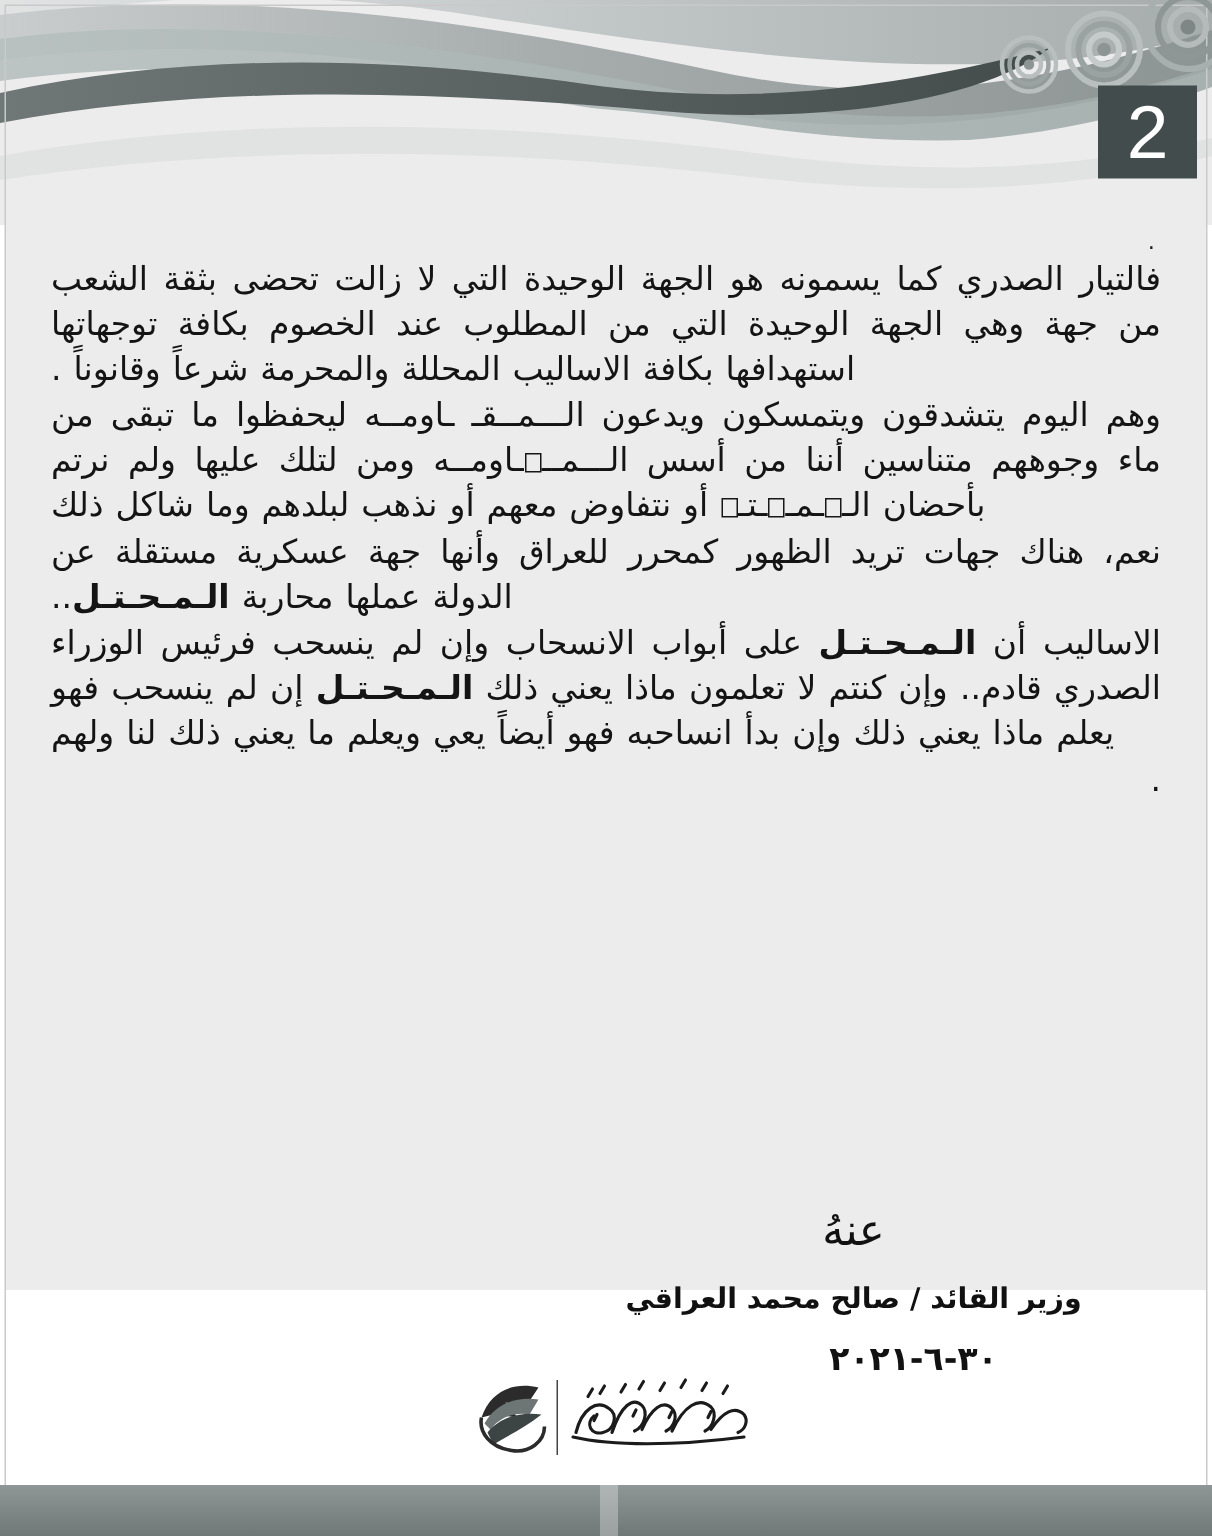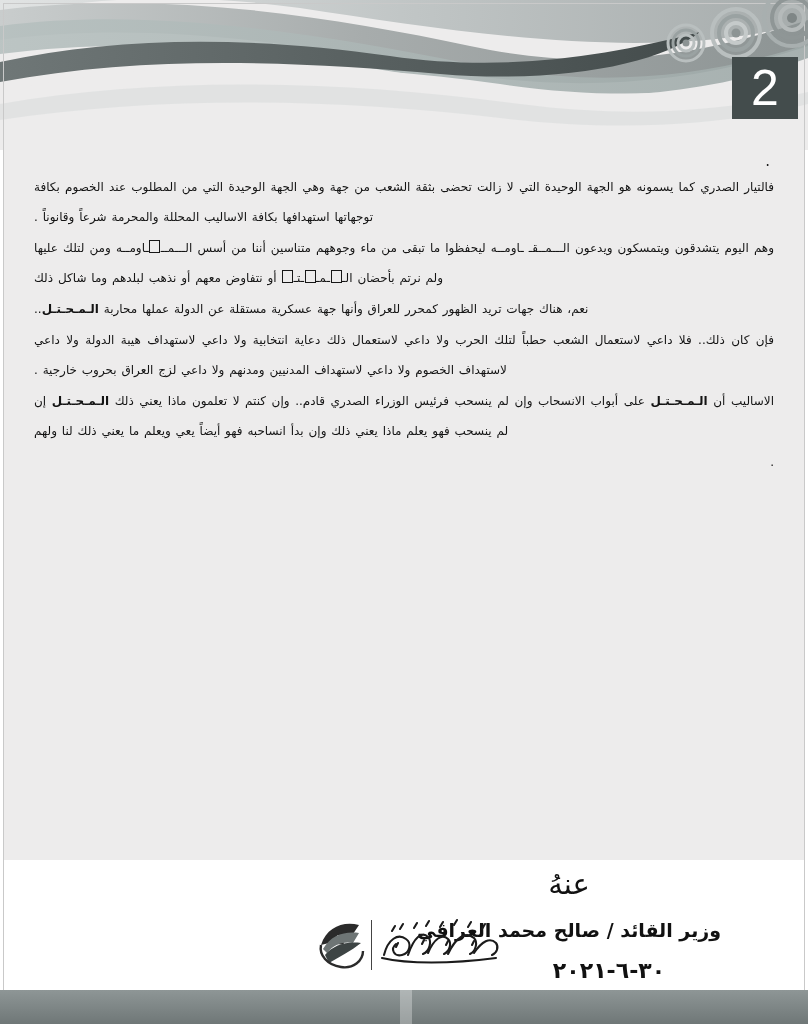--- a/index.html
+++ b/index.html
@@ -86,21 +86,21 @@
     font-size: 15px;
     color: #1d1d1d;
     height: 22px;
     line-height: 22px;
     text-align: right;
     padding-right: 4px;
   }
 
   p.para {
     color: #141414;
-    font-size: 12px;
+    font-size: 22px;
     line-height: 30px;
     text-align: justify;
     text-align-last: left;
     direction: rtl;
     margin: 0 0 1px 0;
     font-family: "DejaVu Sans", "Liberation Sans", sans-serif;
     letter-spacing: 0;
     word-spacing: 1px;
   }
   p.para.last-right { text-align-last: right; }
@@ -113,21 +113,21 @@
     height: 13px;
     border: 1.6px solid #171717;
     vertical-align: -1px;
     margin: 0 0.5px;
   }
 
   
   .signature-block {
     position: absolute;
     left: 4px;
-    top: 864px;
+    top: 800px;
     width: 800px;
     background: transparent;
     direction: rtl;
     text-align: center;
   }
   .sig-anh {
     font-size: 29px;
     color: #111;
     letter-spacing: 1px;
     margin-right: -330px;
@@ -328,21 +328,20 @@
 
     <div class="lead-dot">.</div>
 
     <p class="para">فالتيار الصدري كما يسمونه هو الجهة الوحيدة التي لا زالت تحضى بثقة الشعب من جهة وهي الجهة الوحيدة التي من المطلوب عند الخصوم بكافة توجهاتها استهدافها بكافة الاساليب المحللة والمحرمة شرعاً وقانوناً .</p>
 
 
     <p class="para"><span>وهم اليوم يتشدقون ويتمسكون ويدعون الـــمــقـ ـاومــه ليحفظوا ما تبقى من ماء وجوههم متناسين أننا من أسس الـــمــ</span><span class="tofu"></span><span>ـاومــه ومن لتلك عليها ولم نرتم بأحضان الـ</span><span class="tofu"></span><span>ـمـ</span><span class="tofu"></span><span>ـتـ</span><span class="tofu"></span><span> أو نتفاوض معهم أو نذهب لبلدهم وما شاكل ذلك</span></p>
 
     <p class="para"><span>نعم، هناك جهات تريد الظهور كمحرر للعراق وأنها جهة عسكرية مستقلة عن الدولة عملها محاربة </span><b class="bold-word">الـمـحـتـل</b><span>..</span></p>
 
-    <p class="para">فإن كان ذلك.. فلا داعي لاستعمال الشعب حطباً لتلك الحرب ولا داعي لاستعمال ذلك دعاية انتخابية ولا داعي لاستهداف هيبة الدولة ولا داعي لاستهداف الخصوم ولا داعي لاستهداف المدنيين ومدنهم ولا داعي لزج العراق بحروب خارجية .</p>
 
     <p class="para"><span>الاساليب أن </span><b class="bold-word">الـمـحـتـل</b><span> على أبواب الانسحاب وإن لم ينسحب فرئيس الوزراء الصدري قادم.. وإن كنتم لا تعلمون ماذا يعني ذلك </span><b class="bold-word">الـمـحـتـل</b><span> إن لم ينسحب فهو يعلم ماذا يعني ذلك وإن بدأ انساحبه فهو أيضاً يعي ويعلم ما يعني ذلك لنا ولهم</span></p>
 
     <p class="para last-right" style="text-align:left;">.</p>
   </div>
 
   <div class="signature-block">
     <div class="sig-anh">عنهُ</div>
     <div class="sig-title">وزير القائد / صالح محمد العراقي</div>
     <div class="sig-date">٣٠-٦-٢٠٢١</div>

